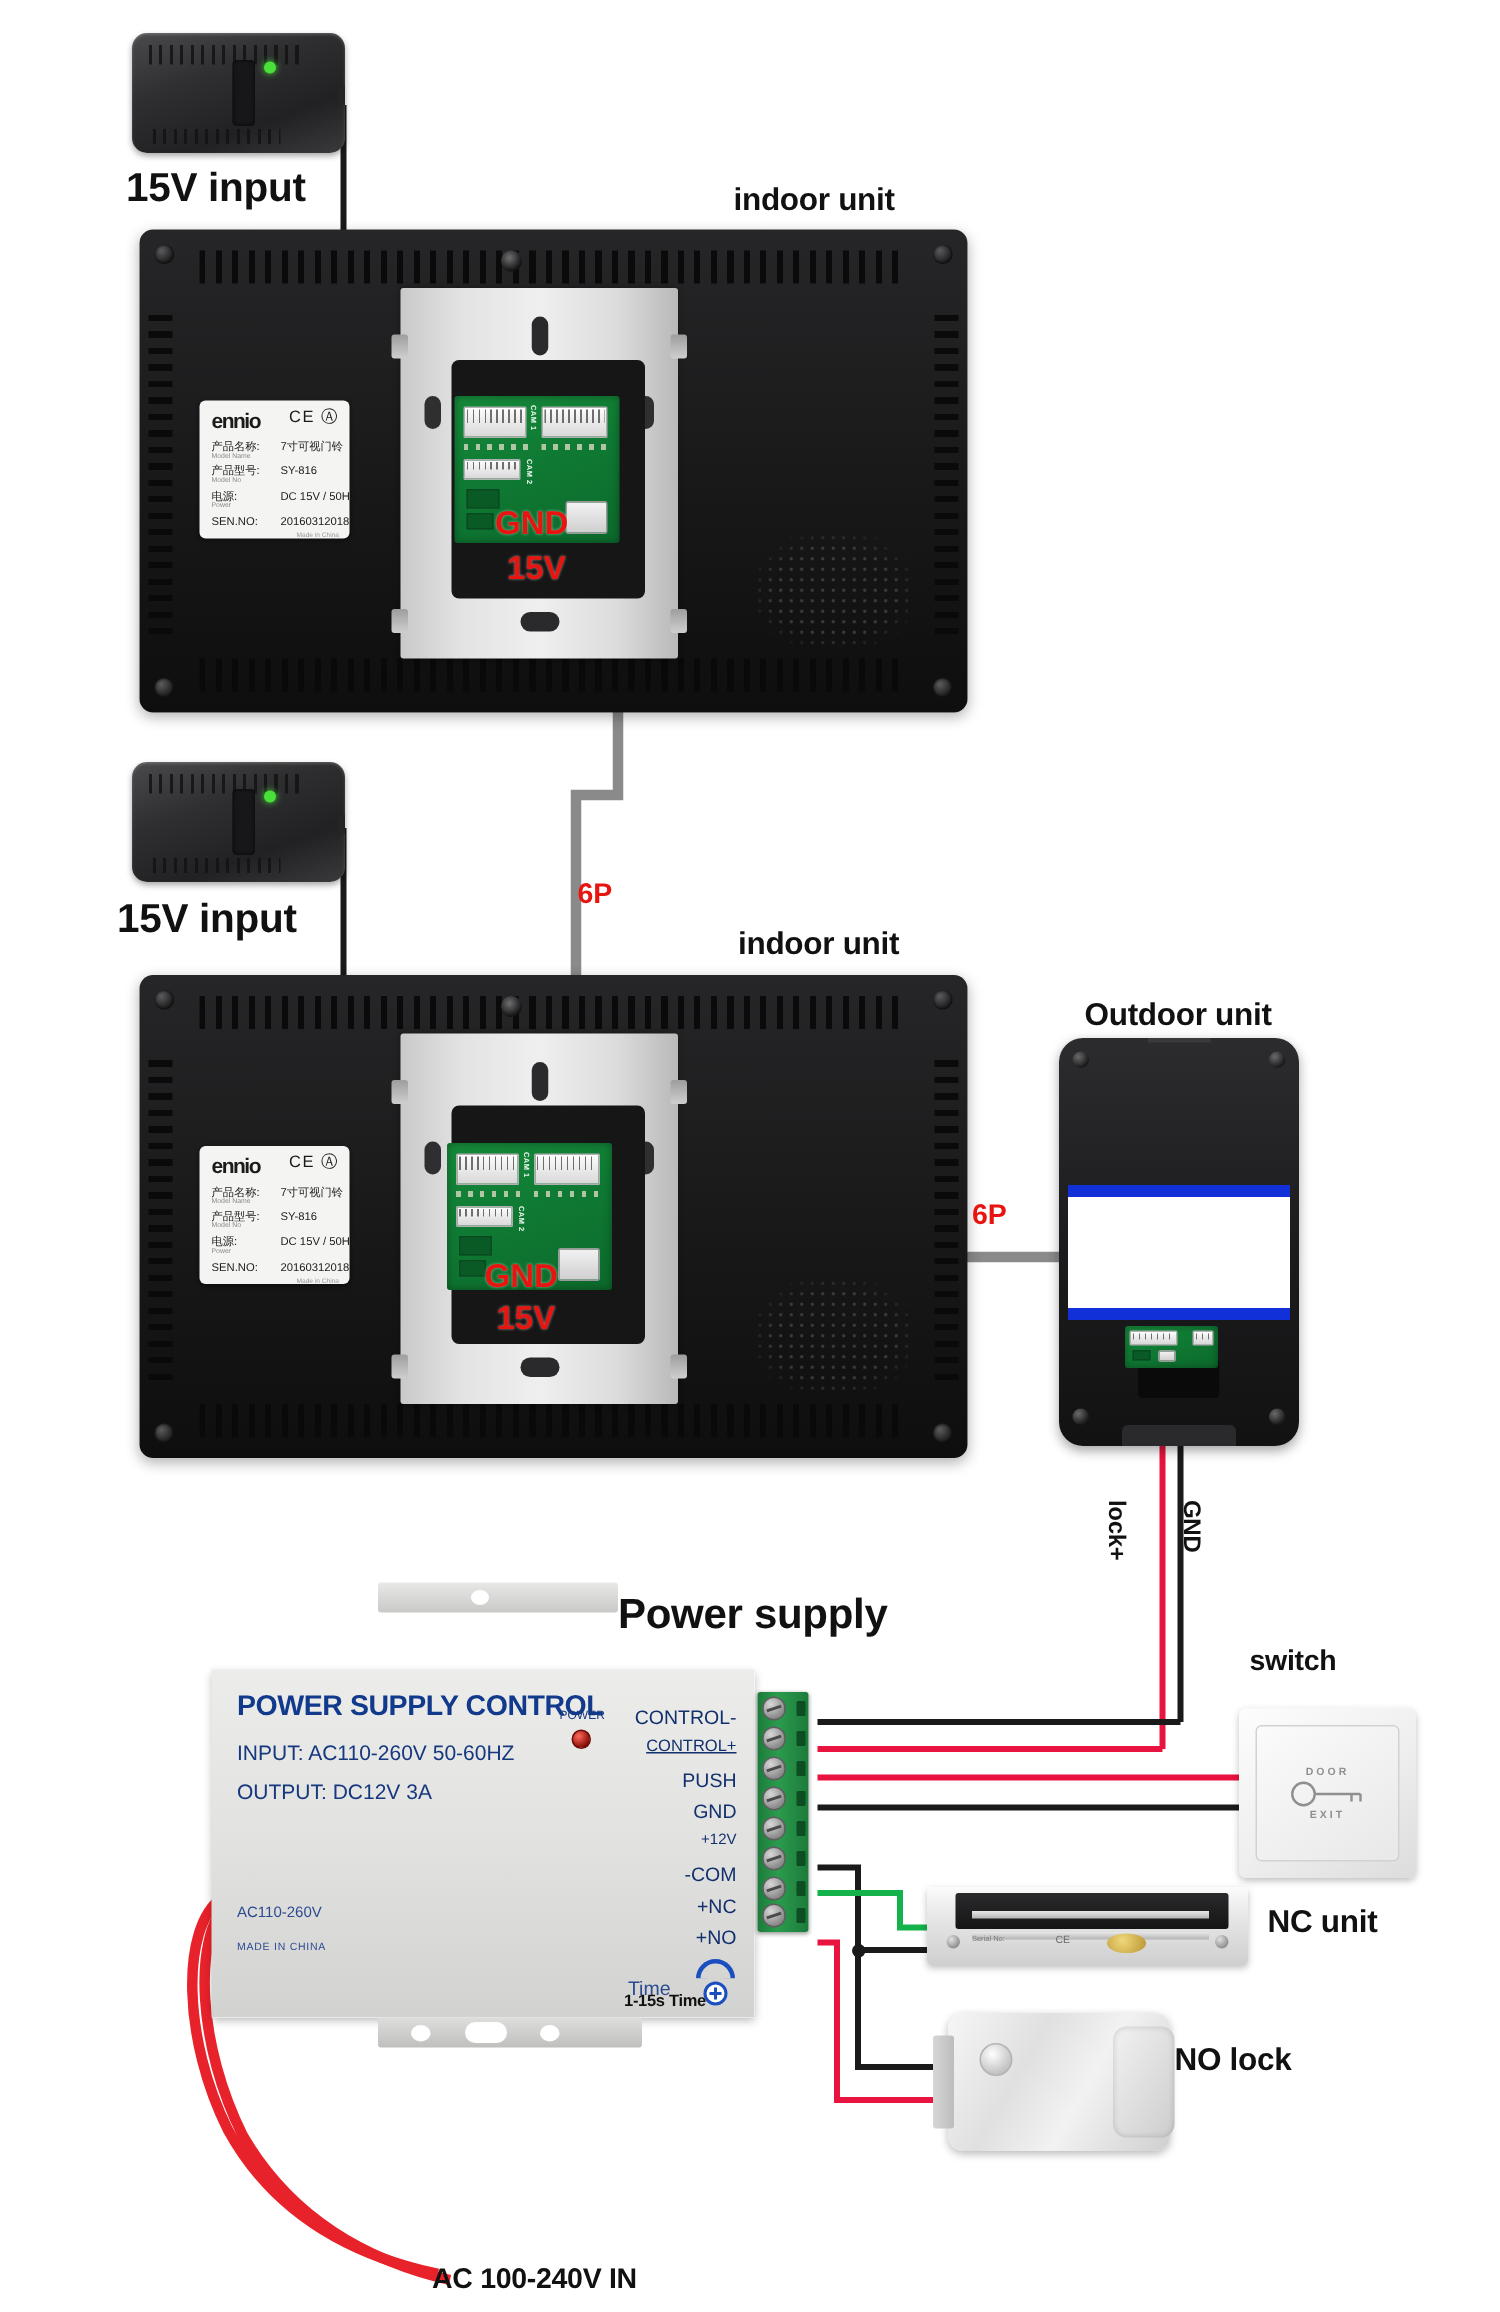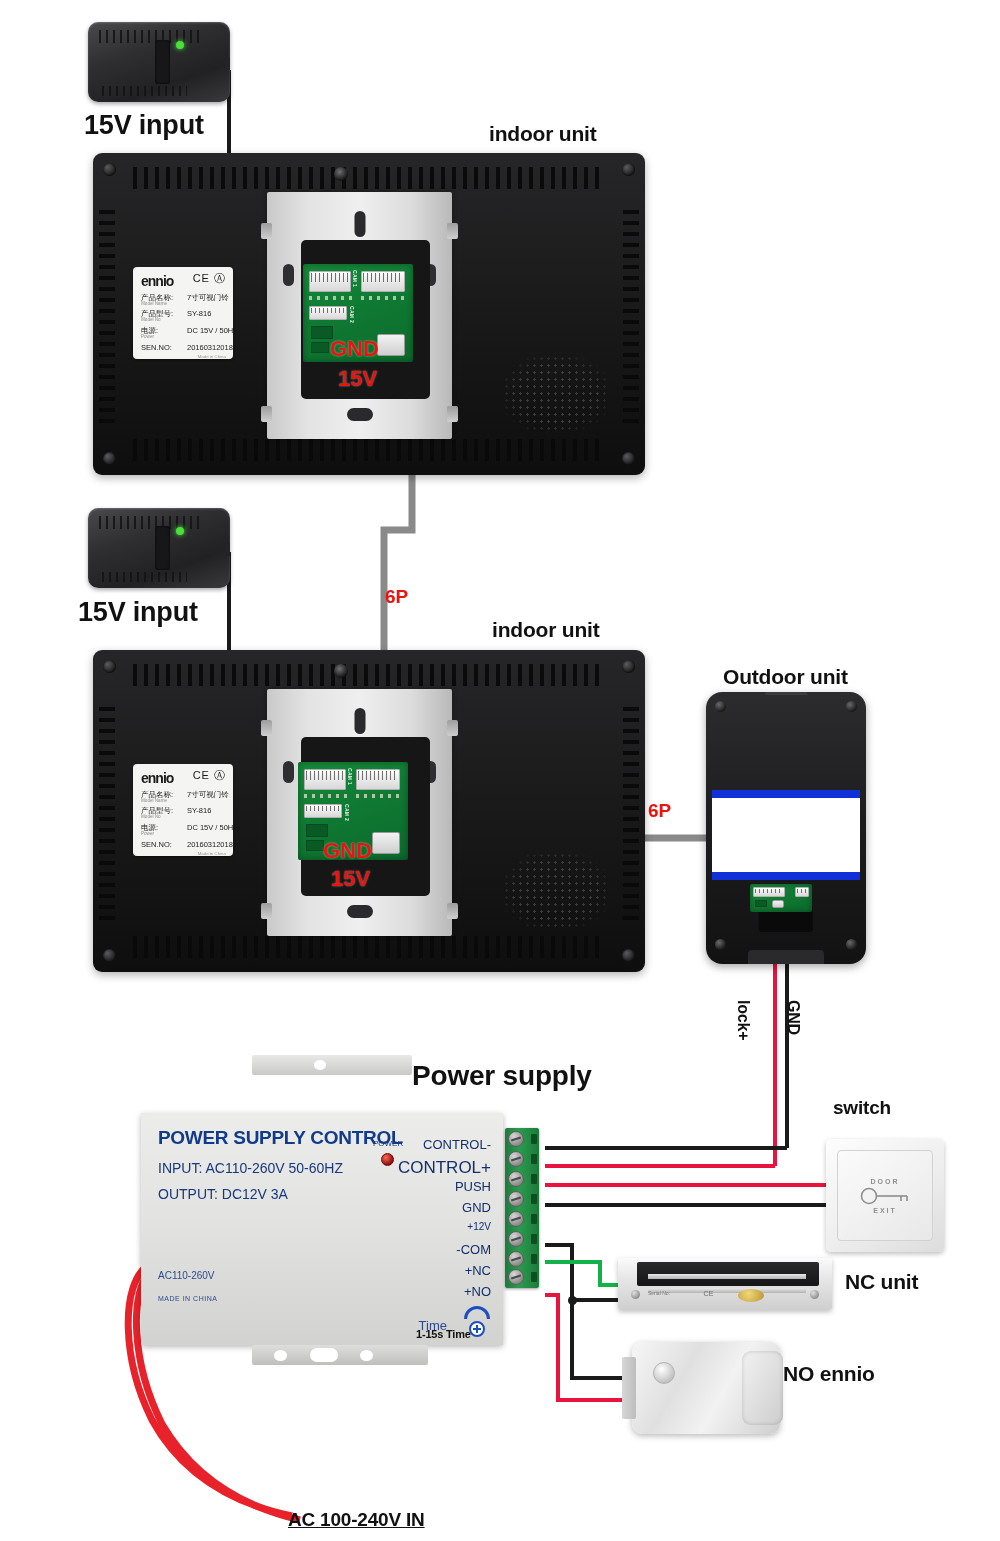--- a/index.html
+++ b/index.html
@@ -585,21 +585,21 @@
     <div class="title" style="left:17px; top:14px; font-size:19px;">POWER SUPPLY CONTROL</div>
     <div class="line" style="left:17px; top:47px; font-size:14px;">INPUT: AC110-260V 50-60HZ</div>
     <div class="line" style="left:17px; top:73px; font-size:14px;">OUTPUT: DC12V  3A</div>
     <div class="smalltext" style="left:17px; top:157px; font-size:10px;">AC110-260V</div>
     <div class="smalltext" style="left:17px; top:182px; font-size:7px; letter-spacing:.5px;">MADE IN CHINA</div>
 
     <div class="powerled-lbl" style="left:232px; top:26px; font-size:8px;">POWER</div>
     <div class="powerled" style="left:240px; top:40px;"></div>
 
     <div class="term" style="right:12px; top:24px;  font-size:13px;">CONTROL-</div>
-    <div class="term" style="right:12px; top:45px;  font-size:17px;">CONTROL+</div>
+    <div class="term" style="right:12px; top:45px;  font-size:11px;text-decoration:underline;">CONTROL+</div>
     <div class="term" style="right:12px; top:66px;  font-size:13px;">PUSH</div>
     <div class="term" style="right:12px; top:87px;  font-size:13px;">GND</div>
     <div class="term" style="right:12px; top:108px; font-size:10px;">+12V</div>
     <div class="term" style="right:12px; top:129px; font-size:13px;">-COM</div>
     <div class="term" style="right:12px; top:150px; font-size:13px;">+NC</div>
     <div class="term" style="right:12px; top:171px; font-size:13px;">+NO</div>
 
     <div class="smalltext" style="right:56px; bottom:12px; font-size:13px;">Time</div>
     <div class="timearc" style="right:13px; bottom:26px;"></div>
     <div class="timeknob" style="right:18px; bottom:8px;"></div>
@@ -662,17 +662,17 @@
     <div class="sc" style="left:6%;"></div>
     <div class="sc" style="right:6%;"></div>
   </div>
   <div class="abs lbl" style="left:845px; top:1270px; font-size:21px;">NC unit</div>
 
   <div class="nolock" style="left:632px; top:1342px; width:148px; height:92px;">
     <div class="plate"></div>
     <div class="cyl"></div>
     <div class="bolt"></div>
   </div>
-  <div class="abs lbl" style="left:783px; top:1362px; font-size:21px;">NO ennio</div>
-
-  <div class="abs lbl" style="left:288px; top:1509px; font-size:19px;text-decoration:underline;">AC 100-240V IN</div>
+  <div class="abs lbl" style="left:783px; top:1362px; font-size:21px;">NO lock</div>
+
+  <div class="abs lbl" style="left:288px; top:1509px; font-size:19px;">AC 100-240V IN</div>
 
 </div>
 
 </body></html>

